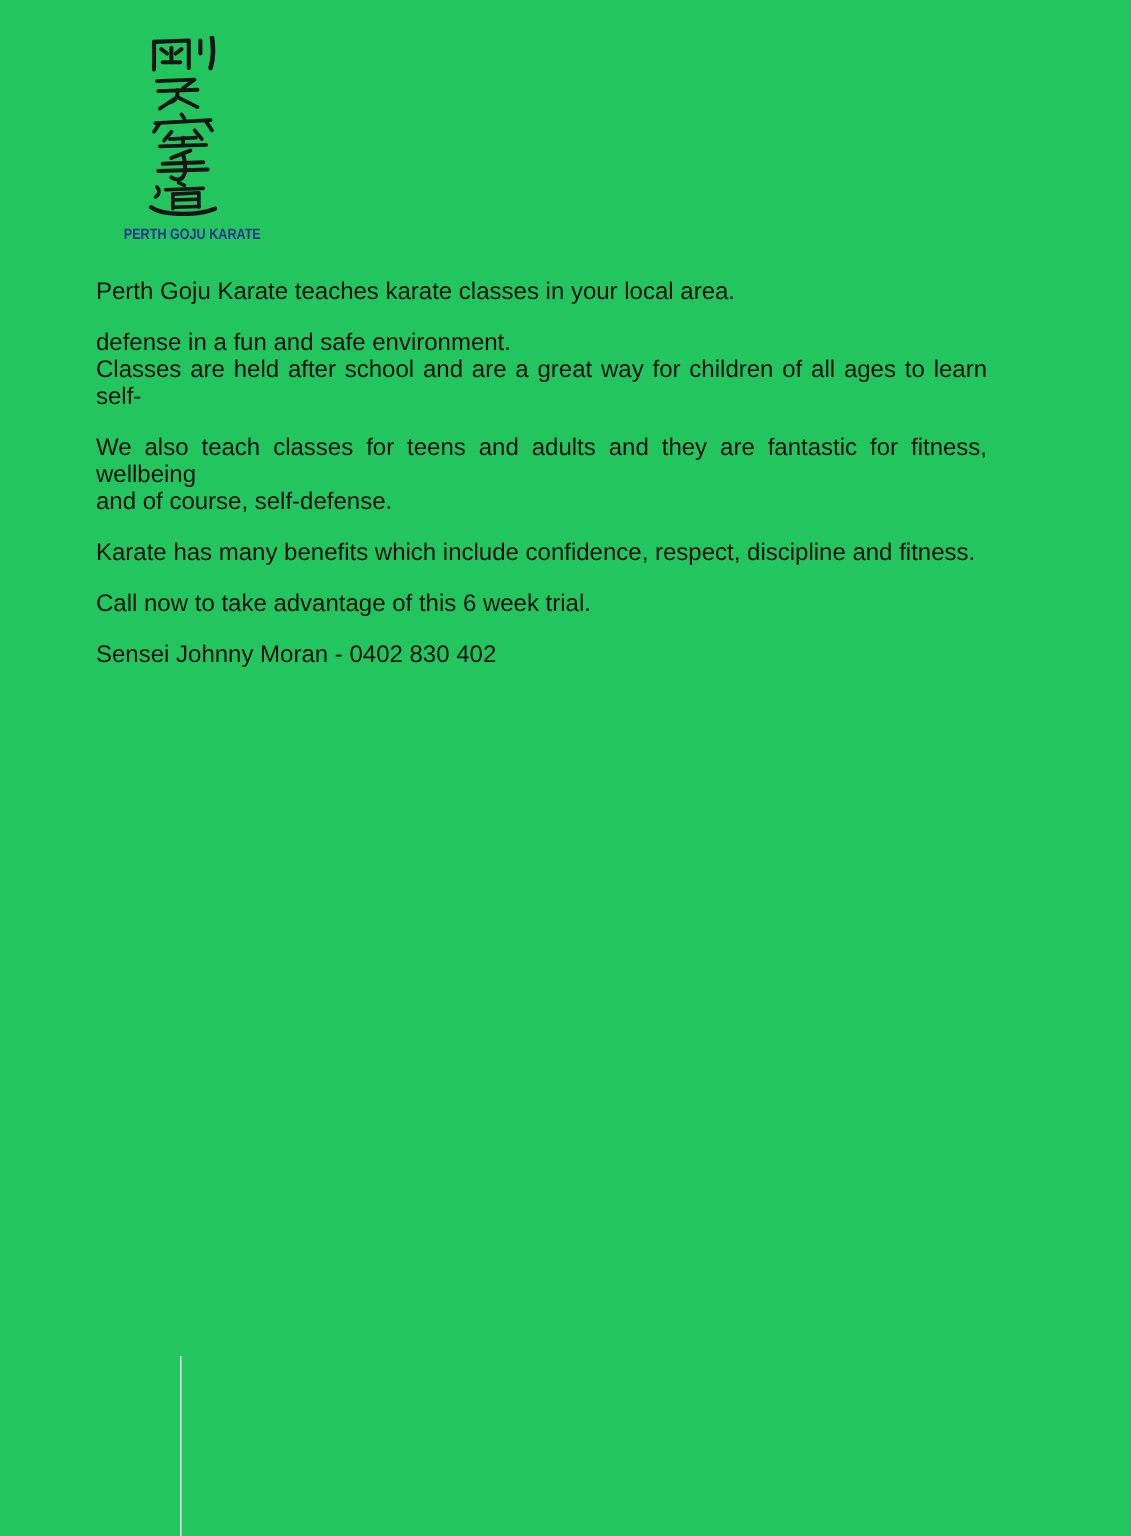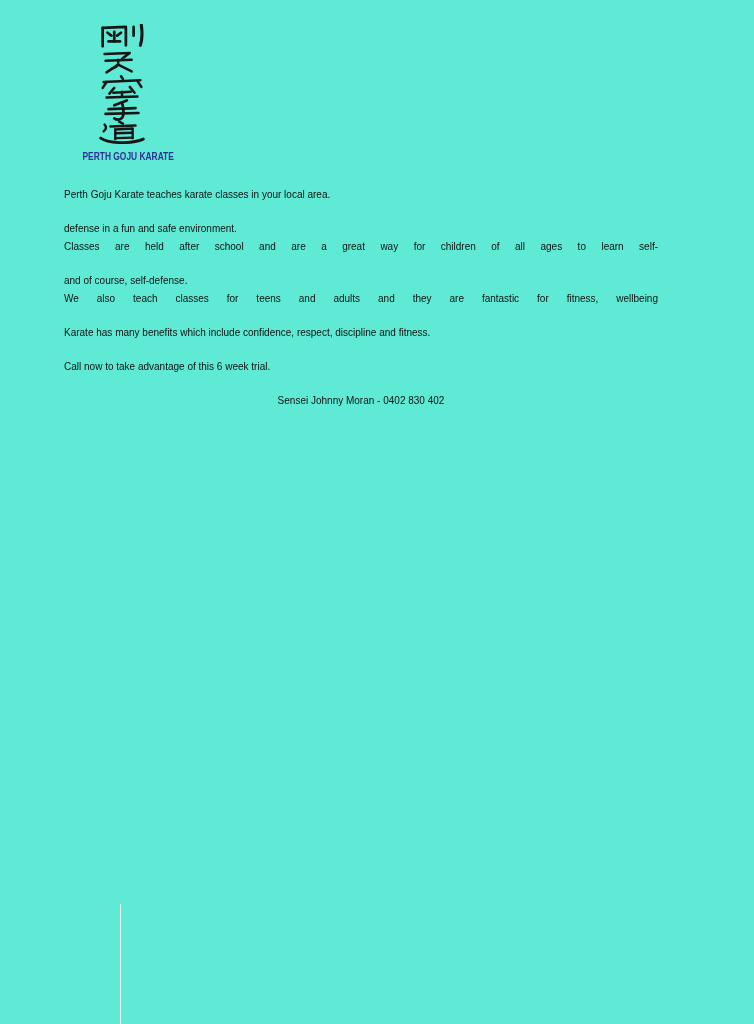--- a/index.html
+++ b/index.html
@@ -1,19 +1,19 @@
 <!DOCTYPE html>
 <html><head>
 <meta charset="utf-8">
 <style>
   html,body{margin:0;padding:0;background:#ffffff;}
   .page{
     position:relative;
     width:754px;height:1024px;
-    background:#5eead4;
+    background:#22c55e;
     overflow:hidden;
     font-family:"Liberation Sans","DejaVu Sans",sans-serif;
     color:#111111;
   }
   
   .logo{
     position:absolute;left:75px;top:24px;width:94px;
     text-align:center;
   }
   .calligraphy{display:block;margin:0 auto;width:58px;height:120px;}
@@ -22,27 +22,27 @@
     font-weight:700;
     font-size:10px;
     letter-spacing:0;
     white-space:nowrap;
     transform:scaleX(0.84);
     transform-origin:50% 50%;
   }
   
   .content{
     position:absolute;left:64px;top:186px;width:594px;
-    font-size:10px;line-height:18px;
+    font-size:16px;line-height:18px;
   }
   .p{margin:0 0 16px 0;}
   .line{min-height:18px;}
   .lline{text-align:left;}
   .jline{text-align:justify;text-align-last:justify;}
-  .cline{text-align:center;}
+  .cline{text-align:left;}
   
   .artifact-line{
     position:absolute;left:120px;top:904px;width:1px;height:120px;
     background:#ececec;
   }
 </style>
 </head>
 <body>
 
 <div class="page">
@@ -106,22 +106,22 @@
 
   <div class="content" style="color: rgb(17, 17, 17);">
       <div class="p">
         <div class="line lline">Perth Goju Karate teaches karate classes in your local area.</div>
       </div>
       <div class="p">
         <div class="line lline">defense in a fun and safe environment.</div>
         <div class="line jline">Classes are held after school and are a great way for children of all ages to learn self-</div>
       </div>
       <div class="p">
+        <div class="line jline">We also teach classes for teens and adults and they are fantastic for fitness, wellbeing</div>
         <div class="line lline">and of course, self-defense.</div>
-        <div class="line jline">We also teach classes for teens and adults and they are fantastic for fitness, wellbeing</div>
       </div>
       <div class="p">
         <div class="line lline">Karate has many benefits which include confidence, respect, discipline and fitness.</div>
       </div>
       <div class="p">
         <div class="line lline">Call now to take advantage of this 6 week trial.</div>
       </div>
       <div class="p">
         <div class="line cline">Sensei Johnny Moran - 0402 830 402</div>
       </div>

